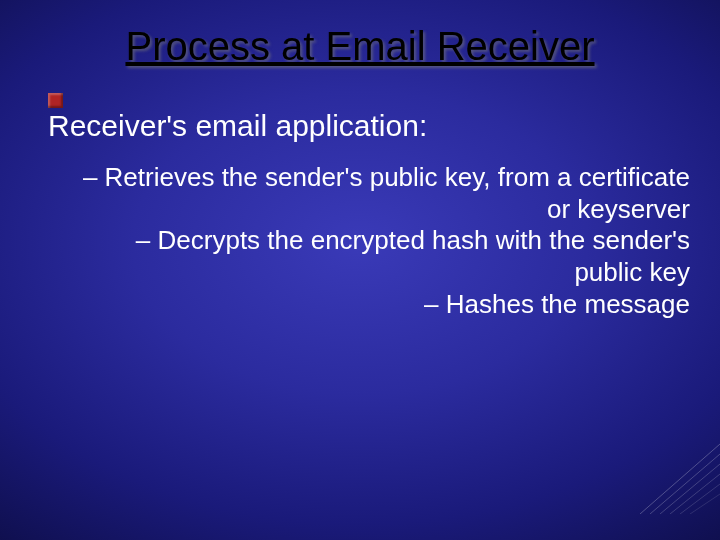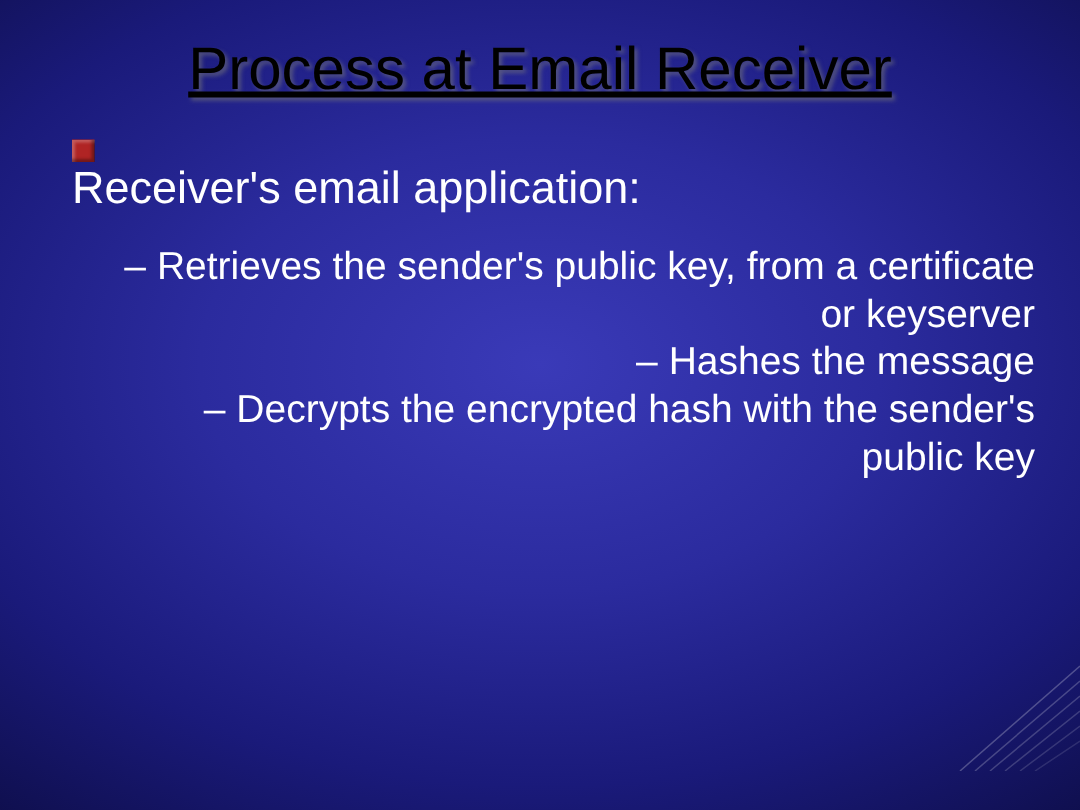--- a/index.html
+++ b/index.html
@@ -91,24 +91,24 @@
     <div class="level1">
       <span class="bullet-box"></span>
       <span class="level1-text">Receiver's email application:</span>
     </div>
 
     <div class="level2-list">
       <div class="level2">
         <span class="dash">– </span><span>Retrieves the sender's public key, from a certificate or keyserver</span>
       </div>
       <div class="level2">
-        <span class="dash">– </span><span>Hashes the message</span>
+        <span class="dash">– </span><span>Decrypts the encrypted hash with the sender's public key</span>
       </div>
       <div class="level2">
-        <span class="dash">– </span><span>Decrypts the encrypted hash with the sender's public key</span>
+        <span class="dash">– </span><span>Hashes the message</span>
       </div>
     </div>
 
   </div>
 
   <svg class="corner-lines" viewBox="0 0 90 90">
     <line x1="10" y1="90" x2="90" y2="20" stroke="rgba(255,255,255,0.25)" stroke-width="1"></line>
     <line x1="20" y1="90" x2="90" y2="30" stroke="rgba(255,255,255,0.22)" stroke-width="1"></line>
     <line x1="30" y1="90" x2="90" y2="40" stroke="rgba(255,255,255,0.20)" stroke-width="1"></line>
     <line x1="40" y1="90" x2="90" y2="50" stroke="rgba(255,255,255,0.18)" stroke-width="1"></line>

